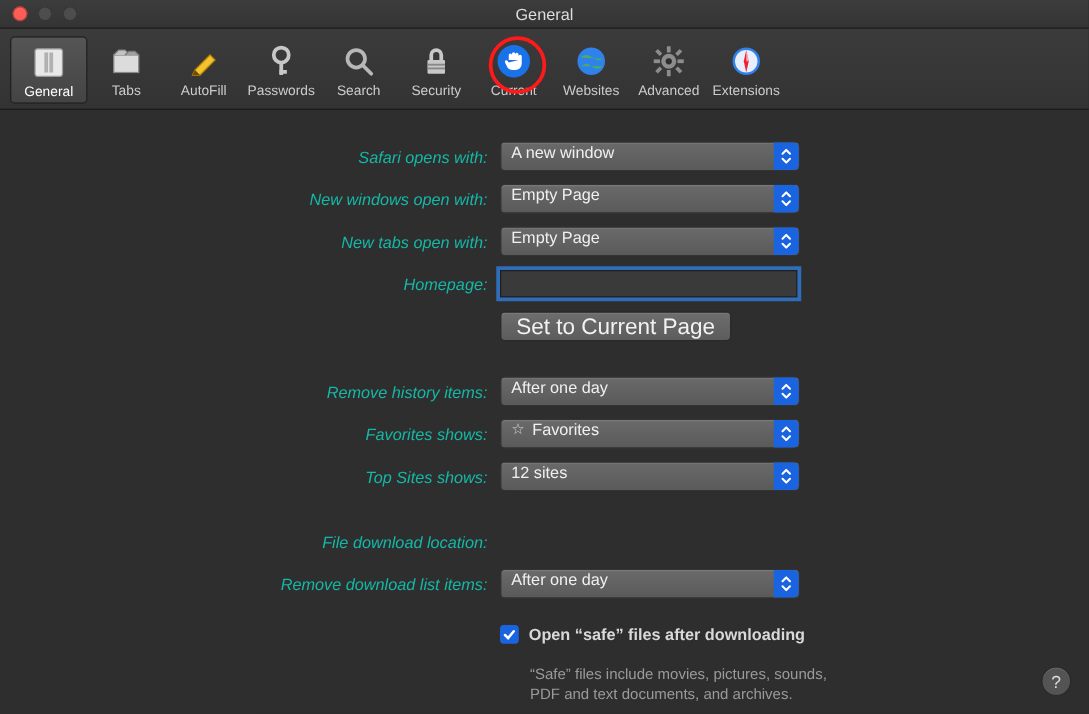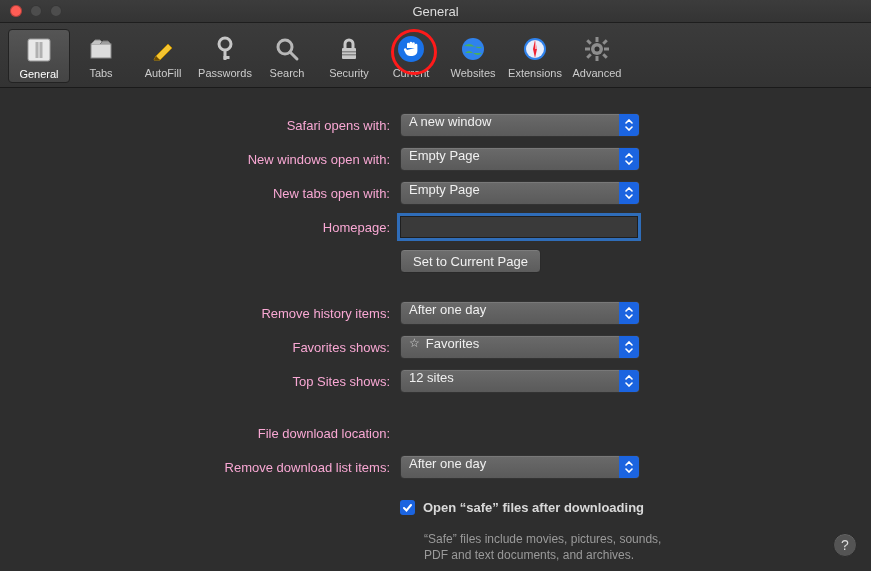--- a/index.html
+++ b/index.html
@@ -59,21 +59,21 @@
     top:-4px; left:-4px; pointer-events:none;
   }
   
   .form {
     padding: 20px 0 0 0;
   }
   .row {
     display:flex; align-items:center; height:34px;
   }
   .row .lab {
-    width: 390px; text-align:right; padding-right:10px; color:#f9a8d4;
+    width: 390px; text-align:right; padding-right:10px; color:#14b8a6;font-style:italic;
   }
   .row .ctl { width: 240px; }
   .spacer { height: 18px; }
   
   .popup {
     position:relative; height:22px; display:flex; align-items:flex-start;
     background: linear-gradient(#6a6a6a,#5a5a5a);
     border:1px solid #333; border-radius:4px;
     padding: 0 24px 0 8px; color:#f0f0f0; font-size:13px;
     box-shadow: inset 0 1px 0 rgba(255,255,255,.1);
@@ -89,21 +89,21 @@
     height:20px; width:224px;
     background:#3a3a3a;
     border:1px solid #1f1f1f;
     outline: 3px solid #2f6db9;
     border-radius:0;
     padding:0 6px; color:#eee; font-size:13px;
   }
   .btn {
     display:inline-flex; align-items:center; height:22px; padding:0 12px;
     background: linear-gradient(#6e6e6e,#5c5c5c);
-    border:1px solid #2a2a2a; border-radius:4px; color:#f2f2f2; font-size:13px;
+    border:1px solid #2a2a2a; border-radius:4px; color:#f2f2f2; font-size:18px;
     box-shadow: inset 0 1px 0 rgba(255,255,255,.1);
   }
   .star { color:#d6d6d6; margin-right:6px; font-size:12px; }
   .folder { color:#4aa3ff; margin-right:6px; }
   .check {
     display:inline-flex; align-items:center; justify-content:center;
     width:15px; height:15px; border-radius:3px; background:#1b64e0; margin-right:8px;
     vertical-align:middle;
   }
   .check svg { display:block; }
@@ -209,32 +209,20 @@
     </div>
 
     <div class="tb-item">
       <div class="iconbox">
         <svg width="26" height="26" viewBox="0 0 26 26">
           <circle cx="13" cy="13" r="11" fill="#2f82ec"></circle>
           <path d="M4 10 Q9 6 14 10 Q19 14 22 11 M5 17 Q9 13 13 17 Q18 21 22 17" fill="#4fb24f" opacity=".9"></path>
         </svg>
       </div>
       <div class="label">Websites</div>
-    </div>
-
-    <div class="tb-item">
-      <div class="iconbox">
-        <svg width="26" height="26" viewBox="0 0 26 26">
-          <circle cx="13" cy="13" r="11" fill="#2f82ec"></circle>
-          <circle cx="13" cy="13" r="9" fill="#e8eefc"></circle>
-          <path d="M13 4 L15 13 L13 22 L11 13 Z" fill="#e23"></path>
-          <path d="M13 4 L15 13 L13 13 Z" fill="#fff" opacity=".6"></path>
-        </svg>
-      </div>
-      <div class="label">Extensions</div>
     </div>
 
     <div class="tb-item">
       <div class="iconbox">
         <svg width="26" height="26" viewBox="0 0 26 26">
           <g fill="#8d8d8d">
             <circle cx="13" cy="13" r="6"></circle>
             <rect x="11.5" y="1" width="3" height="5"></rect>
               <rect x="11.5" y="20" width="3" height="5"></rect>
             <rect x="1" y="11.5" width="5" height="3"></rect>
@@ -243,20 +231,32 @@
             <rect x="19.5" y="17.5" width="3" height="5" transform="rotate(-45 21 20)"></rect>
             <rect x="19.5" y="3.5" width="3" height="5" transform="rotate(45 21 6)"></rect>
             <rect x="3.5" y="17.5" width="3" height="5" transform="rotate(45 5 20)"></rect>
           </g>
           <circle cx="13" cy="13" r="2.5" fill="#2e2e2e"></circle>
         </svg>
       </div>
       <div class="label">Advanced</div>
     </div>
 
+    <div class="tb-item">
+      <div class="iconbox">
+        <svg width="26" height="26" viewBox="0 0 26 26">
+          <circle cx="13" cy="13" r="11" fill="#2f82ec"></circle>
+          <circle cx="13" cy="13" r="9" fill="#e8eefc"></circle>
+          <path d="M13 4 L15 13 L13 22 L11 13 Z" fill="#e23"></path>
+          <path d="M13 4 L15 13 L13 13 Z" fill="#fff" opacity=".6"></path>
+        </svg>
+      </div>
+      <div class="label">Extensions</div>
+    </div>
+
   </div>
 </div>
 
 <div class="form">
 
   <div class="row">
     <div class="lab">Safari opens with:</div>
     <div class="ctl">
       <div class="popup">
         <span>A new window</span>

